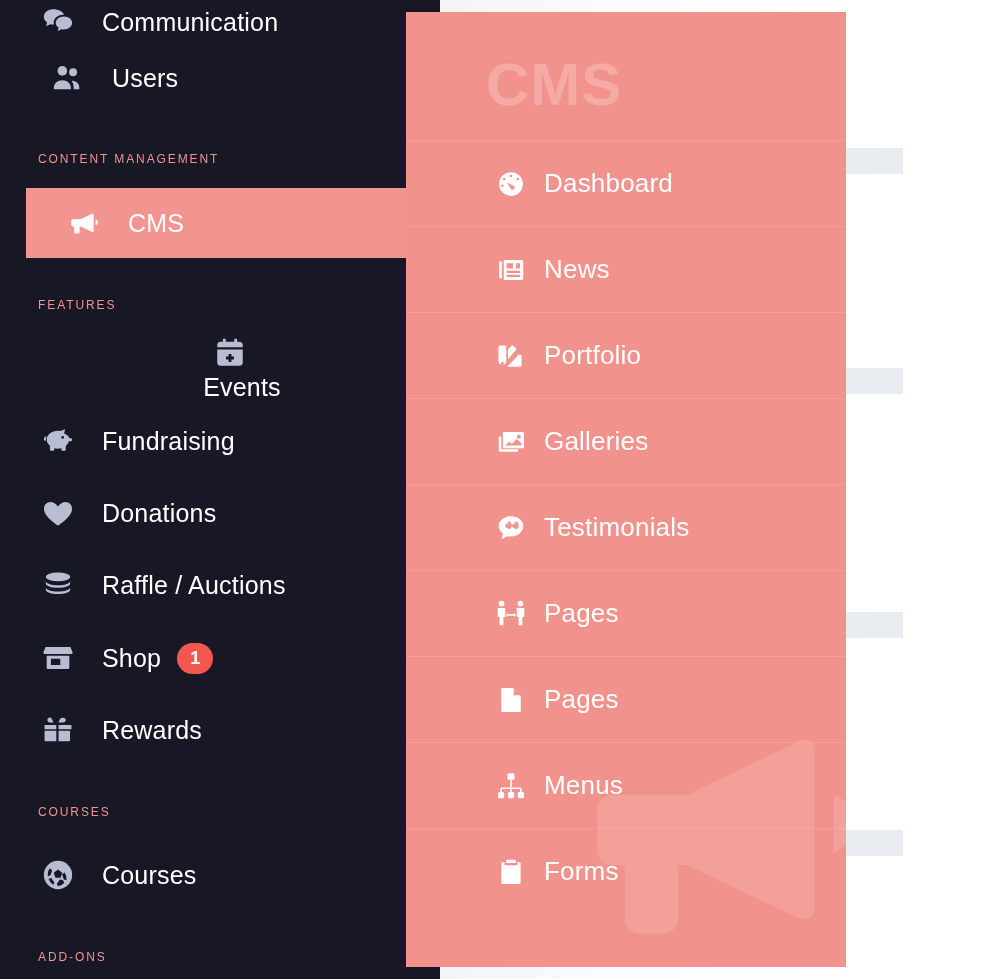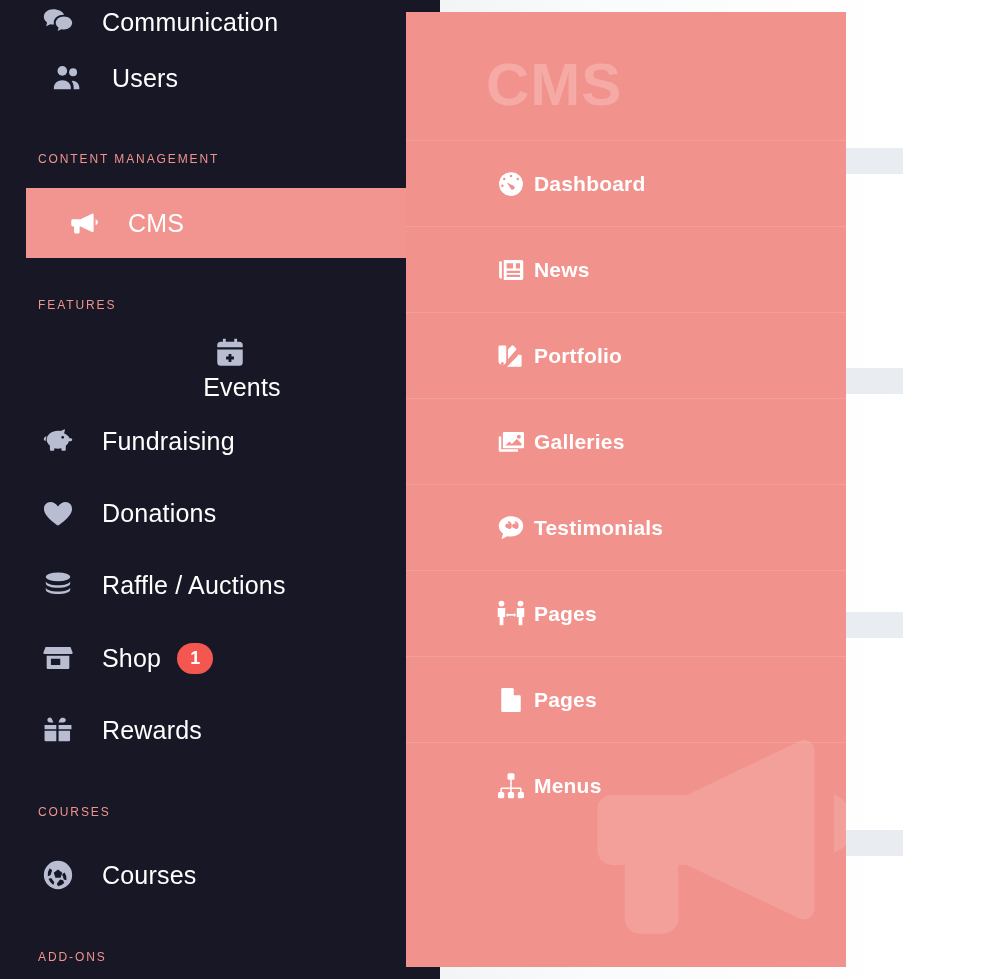--- a/index.html
+++ b/index.html
@@ -100,21 +100,21 @@
     border-top: 1px solid rgba(255,255,255,0.13);
     color:#fff; z-index:2;
   }
   .fly-item:first-child { border-top: 1px solid rgba(255,255,255,0.13); }
   .fly-item .ico {
     width: 34px; height: 34px; flex:0 0 34px;
     display:flex; align-items:center; justify-content:center; color:#ffffff;
   }
   .fly-item .ico svg { width:30px; height:30px; fill: currentColor; display:block; }
   .fly-item .lbl {
-    margin-left: 6px; font-size: 21px; font-weight: 700; color:#ffffff;
+    margin-left: 16px; font-size: 26px; font-weight: 400; color:#ffffff;
     white-space: nowrap; letter-spacing: .2px;
   }
 </style>
 </head>
 <body>
 
 <div id="app">
 
   <div class="content">
     <div class="content-band" style="top:148px"></div>
@@ -390,17 +390,26 @@
               <rect x="1.6" y="16.8" width="5" height="5" rx="1.2"></rect>
               <rect x="9.5" y="16.8" width="5" height="5" rx="1.2"></rect>
               <rect x="17.4" y="16.8" width="5" height="5" rx="1.2"></rect>
               <path d="M11.4 7h1.2v3.2h-1.2zM4.1 13.1h15.8v1.3H4.1z"></path>
               <path d="M3.5 13.7h1.2v3.1H3.5zM11.4 13.7h1.2v3.1h-1.2zM19.3 13.7h1.2v3.1h-1.2zM11.4 9.6h1.2v4h-1.2z"></path>
             </svg>
         </span>
         <span class="lbl">Menus</span>
       </div>
 
+      <div class="fly-item">
+        <span class="ico">
+          <svg viewBox="0 0 24 24">
+              <path d="M9.2 2.1h5.6a1.2 1.2 0 0 1 1.2 1.2v1.4H8V3.3a1.2 1.2 0 0 1 1.2-1.2z"></path>
+              <path d="M5.6 3.9h1.2v2.6h10.4V3.9h1.2a1.3 1.3 0 0 1 1.3 1.3v15.1a1.3 1.3 0 0 1-1.3 1.3H5.6a1.3 1.3 0 0 1-1.3-1.3V5.2a1.3 1.3 0 0 1 1.3-1.3z"></path>
+            </svg>
+        </span>
+        <span class="lbl">Forms</span>
+      </div>
 
     </div>
   </div>
 
 </div>
 
 </body></html>

